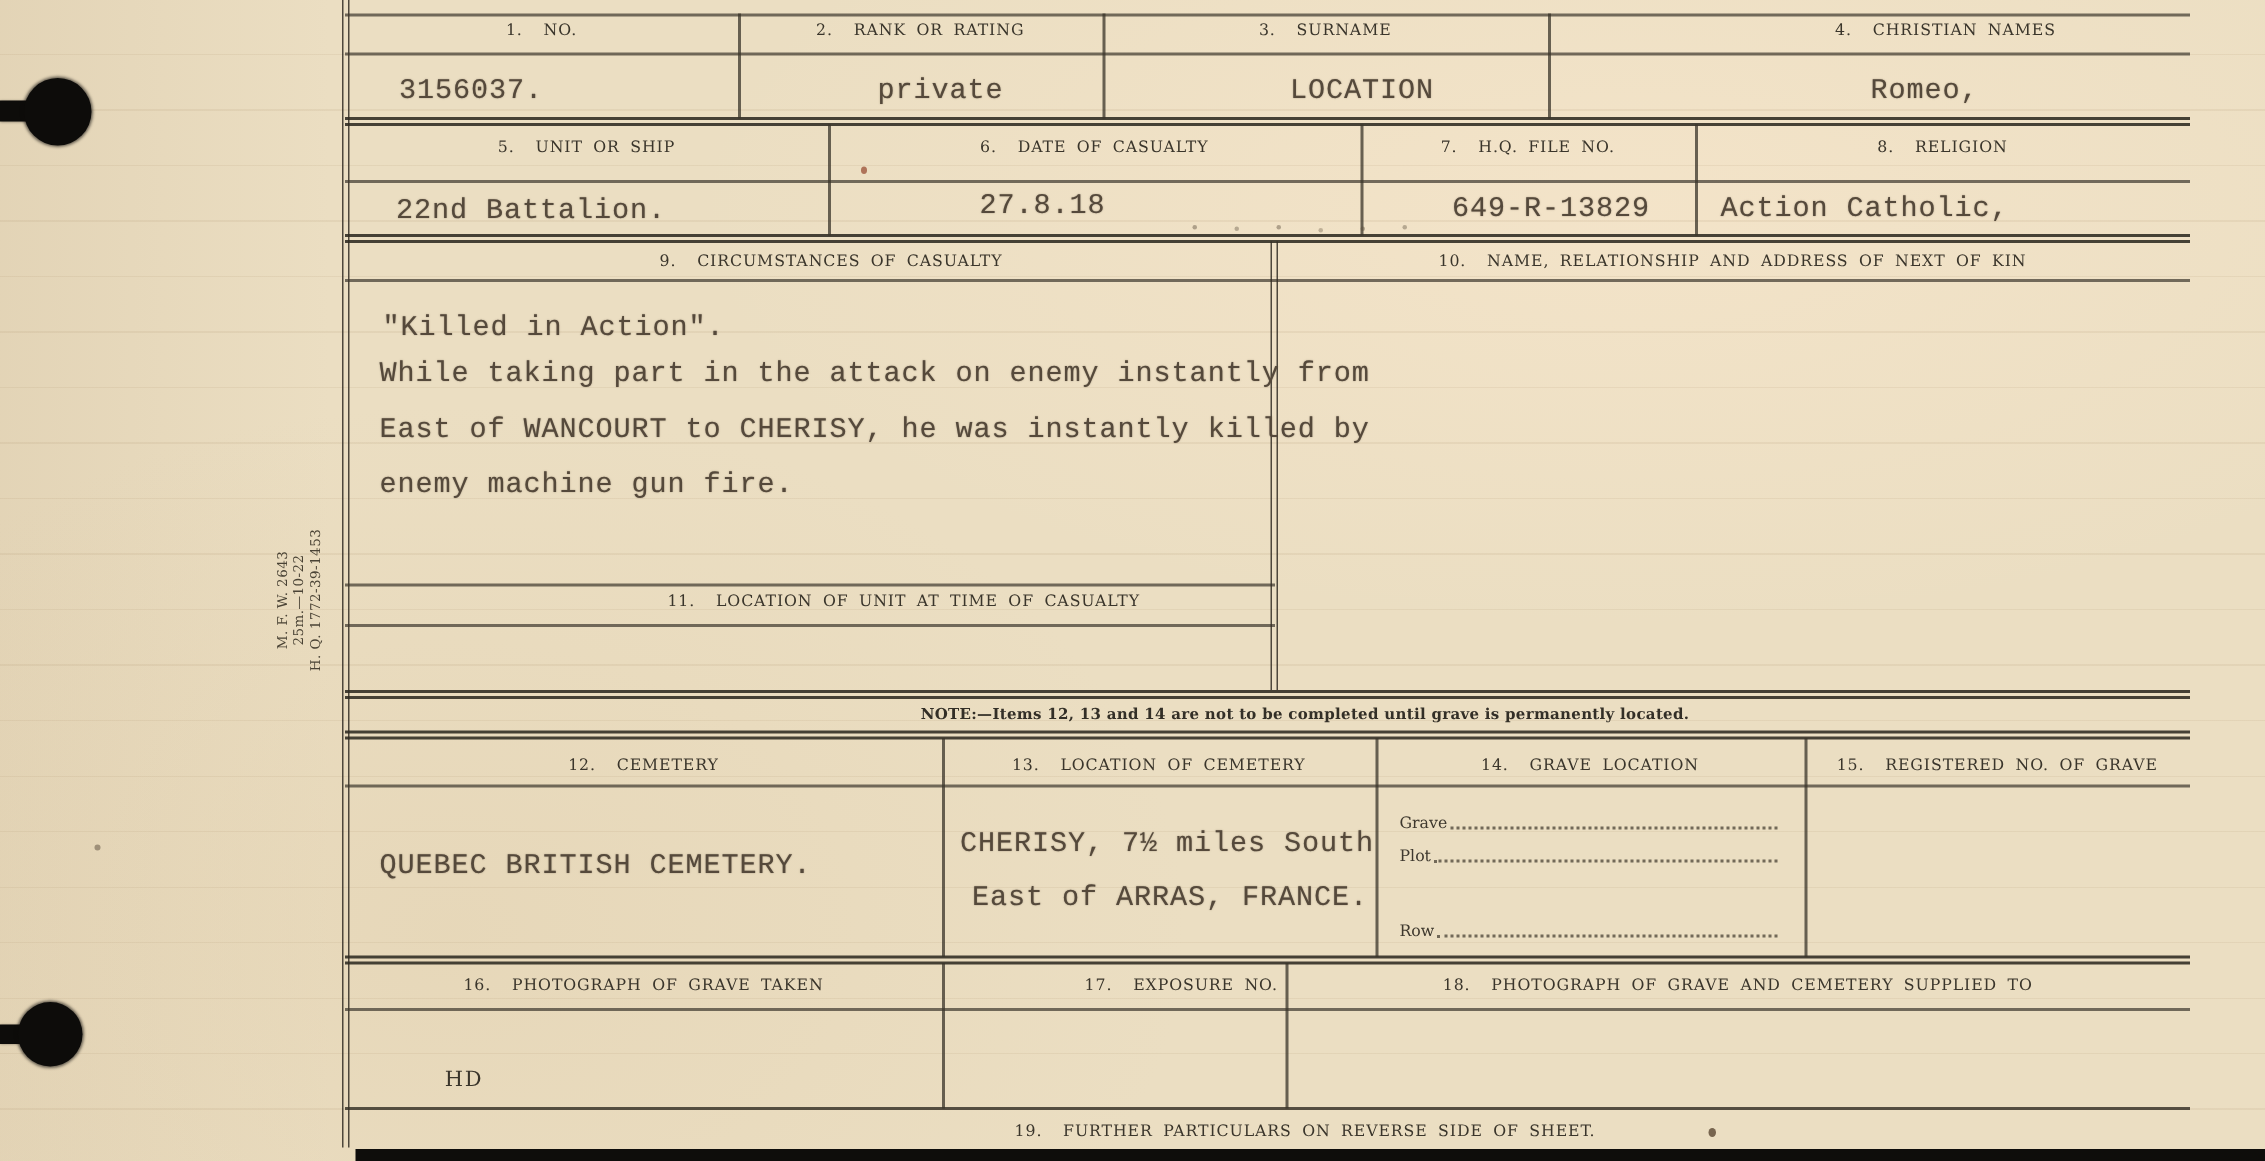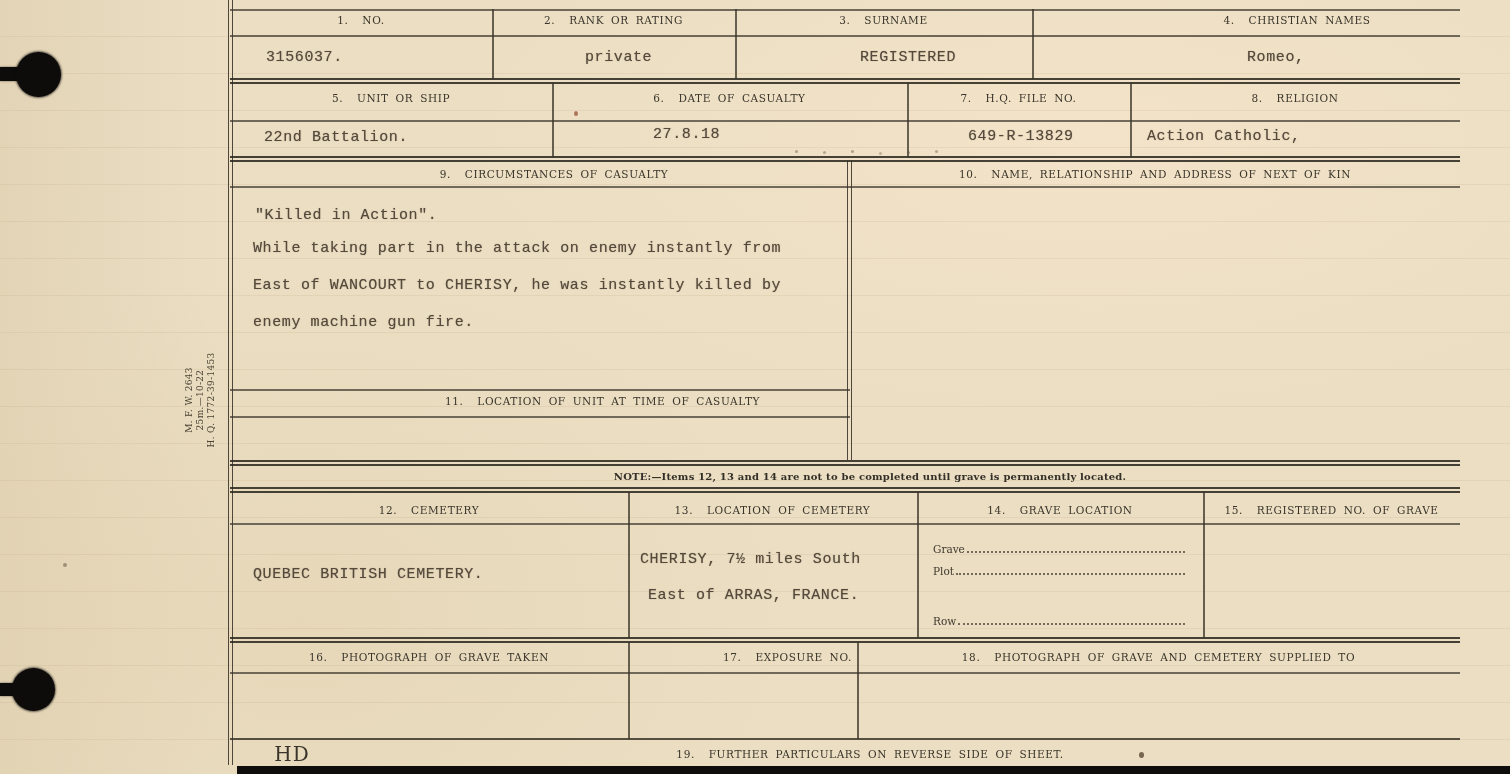--- a/index.html
+++ b/index.html
@@ -37,21 +37,21 @@
   .note{
     position:absolute;
     font-family:"DejaVu Serif", serif;
     font-size:10px;font-weight:bold;letter-spacing:.2px;
     color:#332f27;text-align:center;white-space:pre;
   }
   
   .typed{
     position:absolute;
     font-family:"Liberation Mono", monospace;
-    font-size:15px;letter-spacing:.6px;
+    font-size:19px;letter-spacing:.6px;
     color:#55493b;white-space:pre;
     text-shadow:0 0 1px rgba(85,73,59,.55);
   }
   .typed.block{line-height:18.5px;}
   
   .dotrow{
     position:absolute;display:flex;align-items:flex-end;
     font-family:"DejaVu Serif", serif;font-size:10.5px;color:#3e382e;
   }
   .dotrow .leader{flex:1;border-bottom:2px dotted rgba(74,66,52,.75);margin-left:2px;margin-bottom:2px;height:0;}
@@ -118,21 +118,21 @@
   <div class="vl" style="left:628px;top:642px;height:97px;"></div>
   <div class="vl" style="left:857px;top:642px;height:97px;"></div>
 
   <div class="hdr" style="left:230px;top:14px;width:262px;">1.  NO.</div>
   <div class="hdr" style="left:492px;top:14px;width:243px;">2.  RANK OR RATING</div>
   <div class="hdr" style="left:735px;top:14px;width:297px;">3.  SURNAME</div>
   <div class="hdr" style="left:1083px;top:14px;width:428px;">4.  CHRISTIAN NAMES</div>
 
   <div class="typed" style="left:266px;top:49px;">3156037.</div>
   <div class="typed" style="left:585px;top:49px;">private</div>
-  <div class="typed" style="left:860px;top:49px;">REGISTERED</div>
+  <div class="typed" style="left:860px;top:49px;">LOCATION</div>
   <div class="typed" style="left:1219px;top:49px;margin-left:28px;">Romeo,</div>
 
   <div class="hdr" style="left:230px;top:92px;width:322px;">5.  UNIT OR SHIP</div>
   <div class="hdr" style="left:552px;top:92px;width:355px;">6.  DATE OF CASUALTY</div>
   <div class="hdr" style="left:907px;top:92px;width:223px;">7.  H.Q. FILE NO.</div>
   <div class="hdr" style="left:1130px;top:92px;width:330px;">8.  RELIGION</div>
 
   <div class="typed" style="left:264px;top:129px;">22nd Battalion.</div>
   <div class="typed" style="left:653px;top:126px;">27.8.18</div>
   <div class="typed" style="left:968px;top:128px;">649-R-13829</div>
@@ -169,21 +169,21 @@
   </div>
   <div class="dotrow" style="left:933px;top:614px;width:252px;height:13px;">
     <span>Row</span>
       <span class="leader"></span>
   </div>
 
   <div class="hdr" style="left:230px;top:651px;width:398px;">16.  PHOTOGRAPH OF GRAVE TAKEN</div>
   <div class="hdr" style="left:628px;top:651px;width:229px;margin-left:45px;">17.  EXPOSURE NO.</div>
   <div class="hdr" style="left:857px;top:651px;width:603px;">18.  PHOTOGRAPH OF GRAVE AND CEMETERY SUPPLIED TO</div>
 
-  <div class="hdr" style="left:262px;top:742px;width:60px;text-align:center;font-size:20px;letter-spacing:1px;">HD</div>
+  <div class="hdr" style="left:262px;top:712px;width:60px;text-align:right;font-size:14px;letter-spacing:1px;">HD</div>
   <div class="hdr" style="left:230px;top:748px;width:1280px;">19.  FURTHER PARTICULARS ON REVERSE SIDE OF SHEET.</div>
 
   <div class="straydots" style="left:795px;top:150px;"></div>
   <div class="speck" style="left:574px;top:111px;width:4px;height:5px;background:rgba(154,79,53,.75);"></div>
   <div class="speck" style="left:1139px;top:752px;width:5px;height:6px;background:rgba(90,70,50,.8);"></div>
   <div class="speck" style="left:63px;top:563px;width:4px;height:4px;background:rgba(90,75,60,.5);"></div>
 
   <div class="blackbar" style="left:237px;top:766px;width:1273px;height:8px;"></div>
 
 </div>

